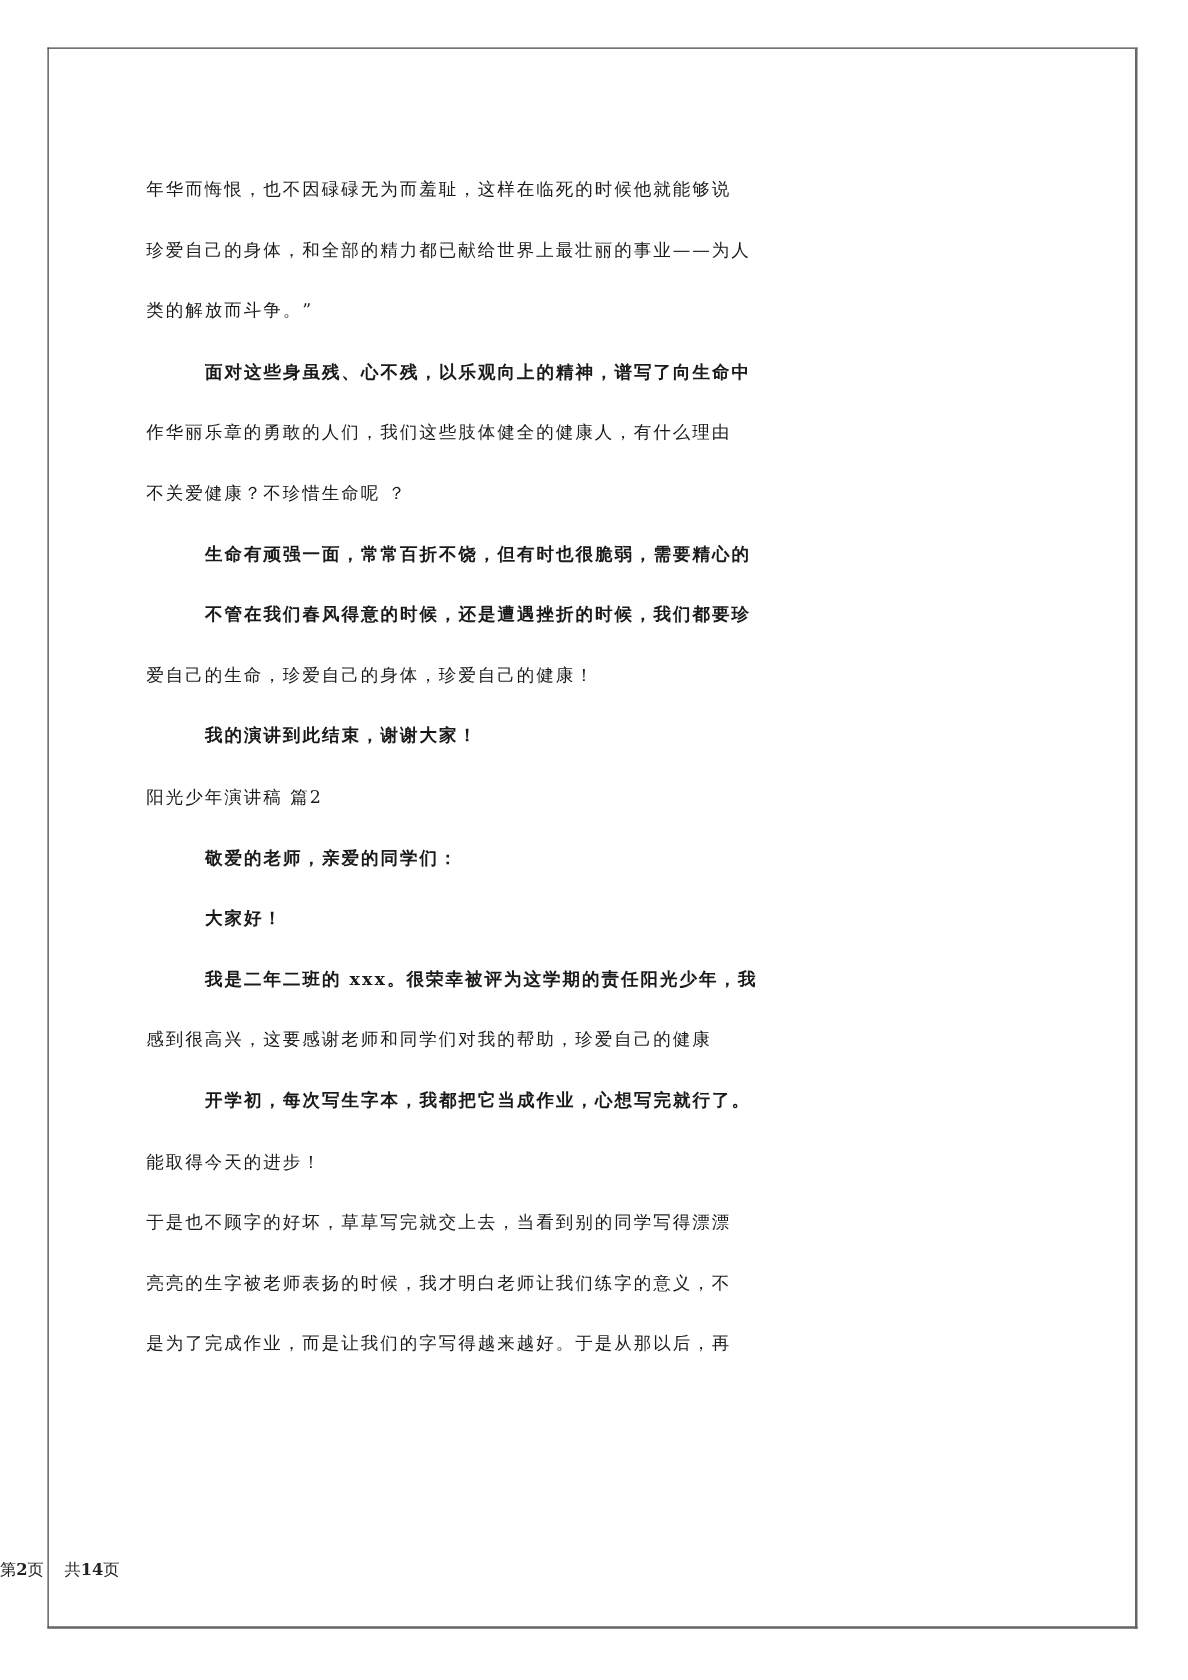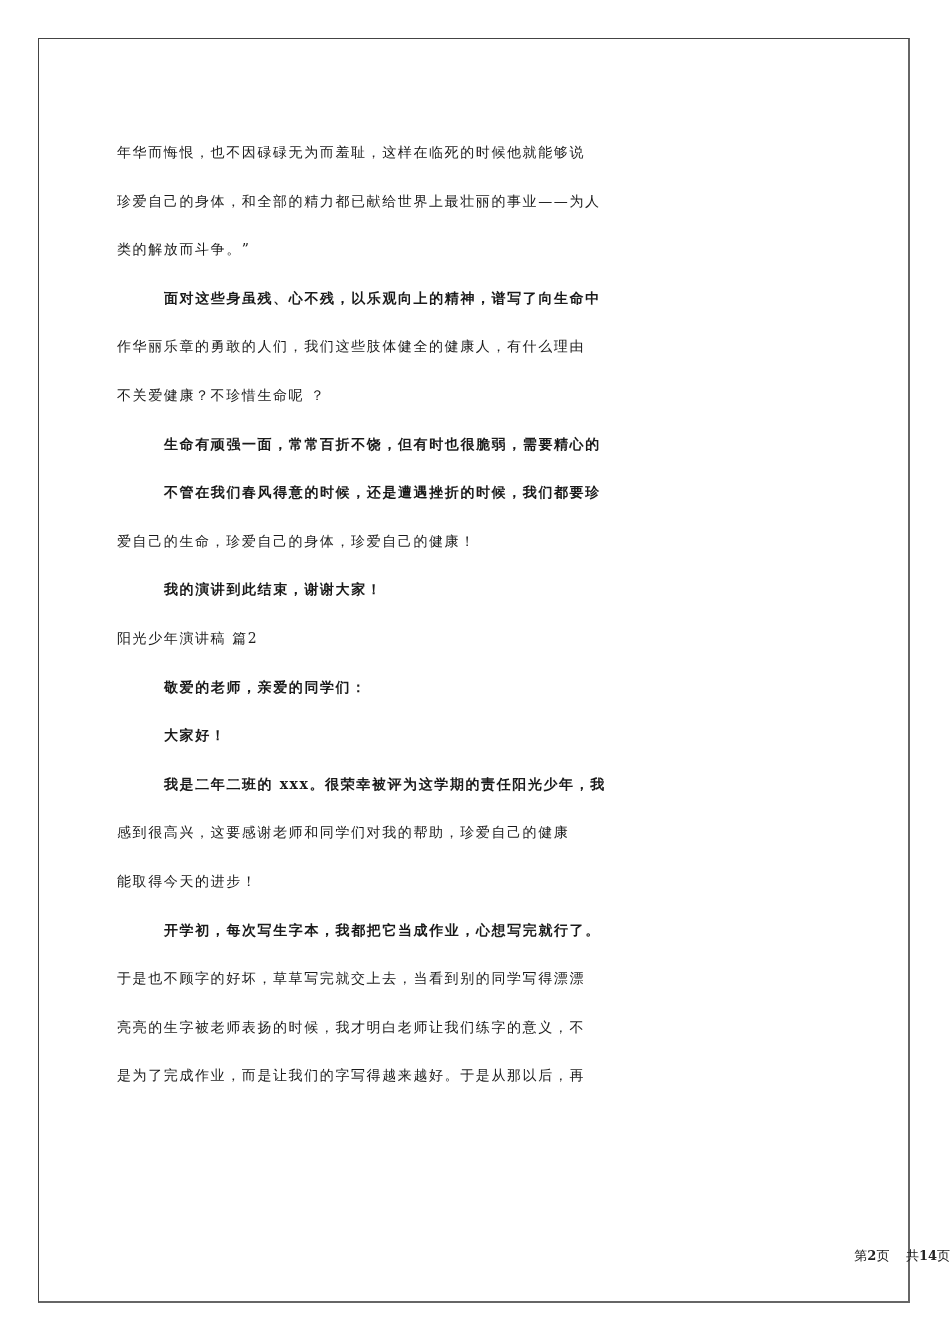--- a/index.html
+++ b/index.html
@@ -5,21 +5,21 @@
   html, body { margin: 0; padding: 0; background: #ffffff; }
   body { width: 950px; height: 1344px; position: relative; overflow: hidden;
          font-family: "DejaVu Serif", "Liberation Serif", serif; color: #1a1a1a; }
   .frame { position: absolute; left: 38px; top: 38px; width: 872px; height: 1265px;
            border: 1px solid #444; border-right: 2px solid #666; border-bottom: 2px solid #666;
            box-sizing: border-box; }
   .content { position: absolute; left: 117px; top: 128px; width: 718px; }
   .line { height: 48.6px; line-height: 48.6px; font-size: 14px; white-space: nowrap;
           letter-spacing: 1.6px; }
   .indent { padding-left: 47px; font-weight: bold; }
-  .footer { position: absolute; left: 0; width: 950px; top: 1247px; text-align: right;
+  .footer { position: absolute; left: 0; width: 950px; top: 1247px; text-align: left;
             font-size: 13px; color: #222; }
   .footer b { font-weight: bold; }
 </style>
 </head>
 <body>
 
 <div class="frame"></div>
 
 <div class="content">
   <div class="line">年华而悔恨，也不因碌碌无为而羞耻，这样在临死的时候他就能够说</div>
@@ -30,22 +30,22 @@
   <div class="line">不关爱健康？不珍惜生命呢 ？</div>
   <div class="line indent">生命有顽强一面，常常百折不饶，但有时也很脆弱，需要精心的</div>
   <div class="line indent">不管在我们春风得意的时候，还是遭遇挫折的时候，我们都要珍</div>
   <div class="line">爱自己的生命，珍爱自己的身体，珍爱自己的健康！</div>
   <div class="line indent">我的演讲到此结束，谢谢大家！</div>
   <div class="line">阳光少年演讲稿 篇2</div>
   <div class="line indent">敬爱的老师，亲爱的同学们：</div>
   <div class="line indent">大家好！</div>
   <div class="line indent">我是二年二班的 xxx。很荣幸被评为这学期的责任阳光少年，我</div>
   <div class="line">感到很高兴，这要感谢老师和同学们对我的帮助，珍爱自己的健康</div>
+  <div class="line indent">开学初，每次写生字本，我都把它当成作业，心想写完就行了。</div>
   <div class="line">能取得今天的进步！</div>
-  <div class="line indent">开学初，每次写生字本，我都把它当成作业，心想写完就行了。</div>
   <div class="line">于是也不顾字的好坏，草草写完就交上去，当看到别的同学写得漂漂</div>
   <div class="line">亮亮的生字被老师表扬的时候，我才明白老师让我们练字的意义，不</div>
   <div class="line">是为了完成作业，而是让我们的字写得越来越好。于是从那以后，再</div>
 </div>
 
 <div class="footer">
   <span>第</span><b>2</b><span>页</span>&nbsp;&nbsp;&nbsp;&nbsp;<span>共</span><b>14</b><span>页</span>
 </div>
 
 </body></html>

